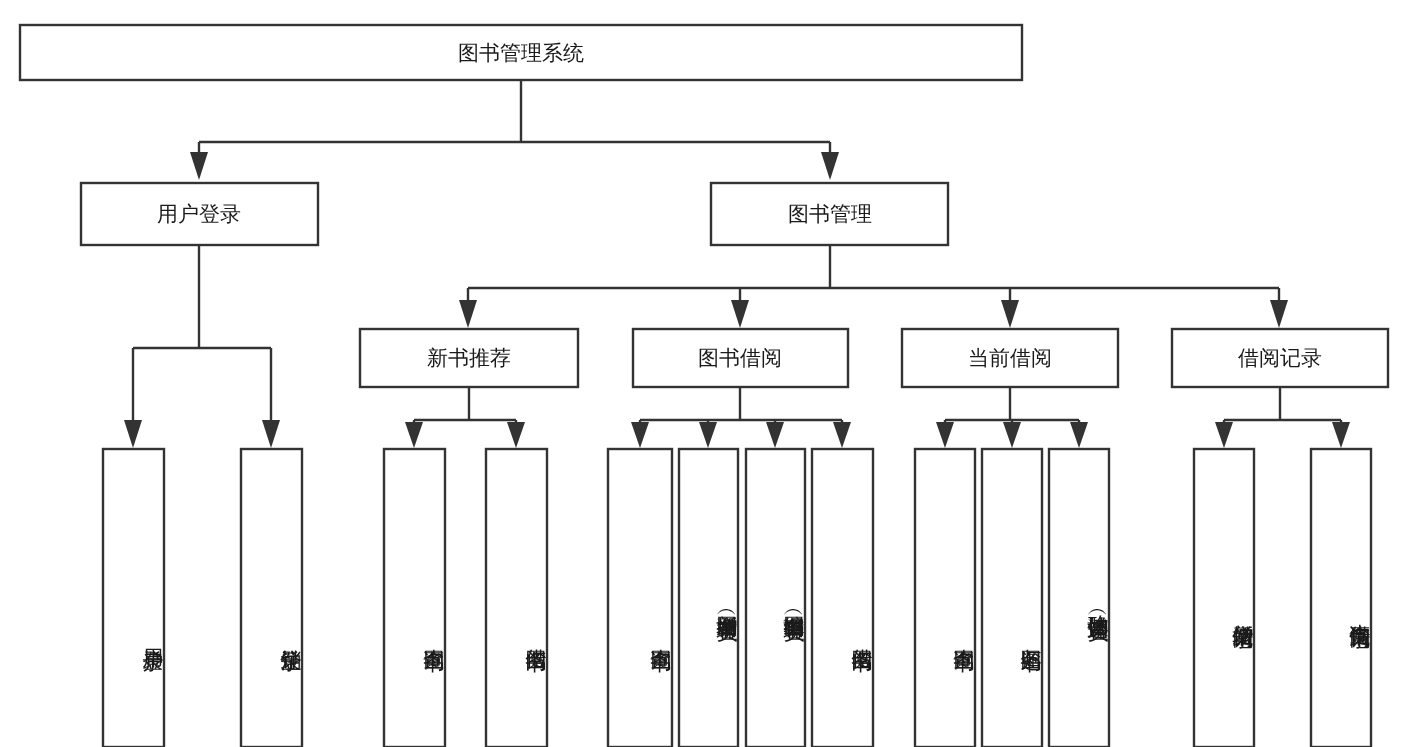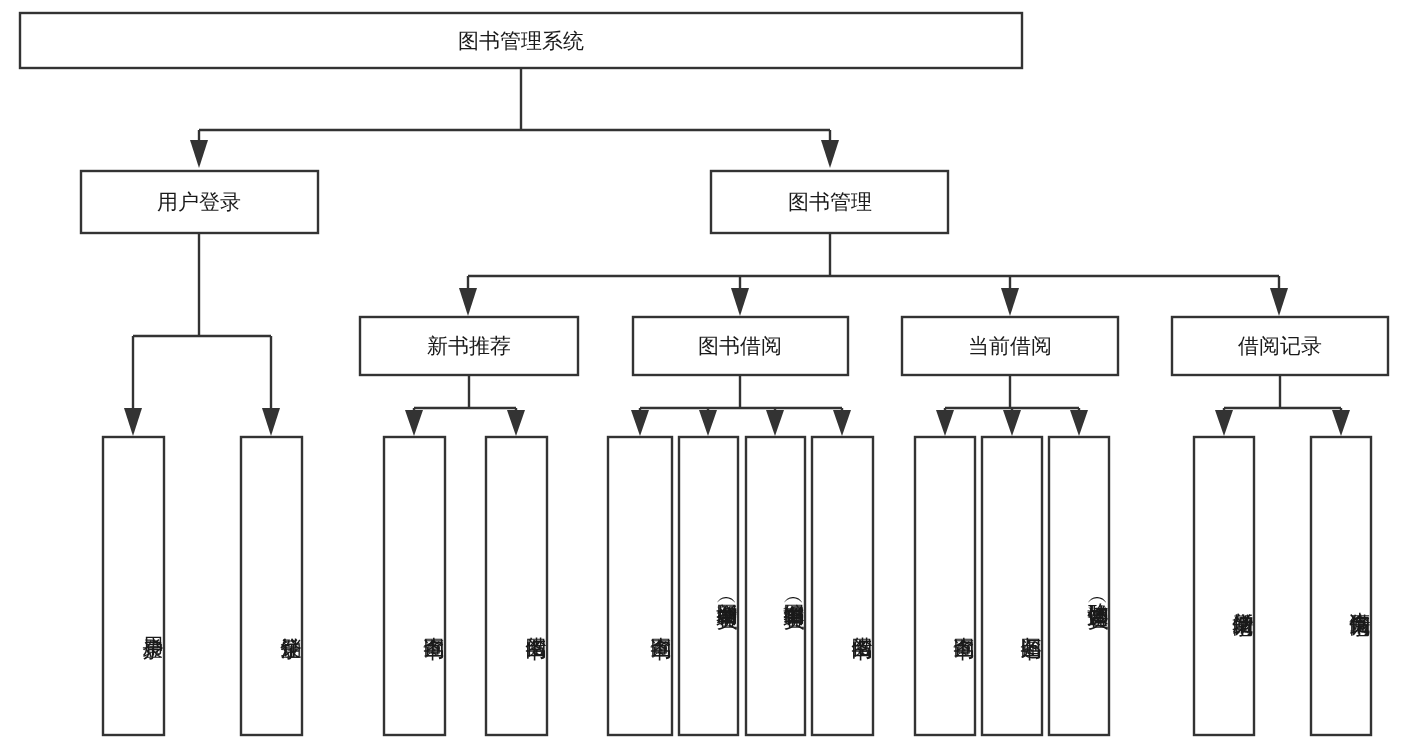--- a/index.html
+++ b/index.html
@@ -11,20 +11,21 @@
     width: 1405px;
     height: 747px;
     font-family: "Liberation Sans", "DejaVu Sans", sans-serif;
     overflow: hidden;
   }
   #diagram-root {
     position: relative;
     width: 1405px;
     height: 583px;
     background: #ffffff;
+    margin-top: 12px;
   }
   svg#flow-svg {
     position: absolute;
     top: 0;
     left: 0;
     width: 1405px;
     height: 747px;
   }
   .node-box {
     fill: #ffffff;

